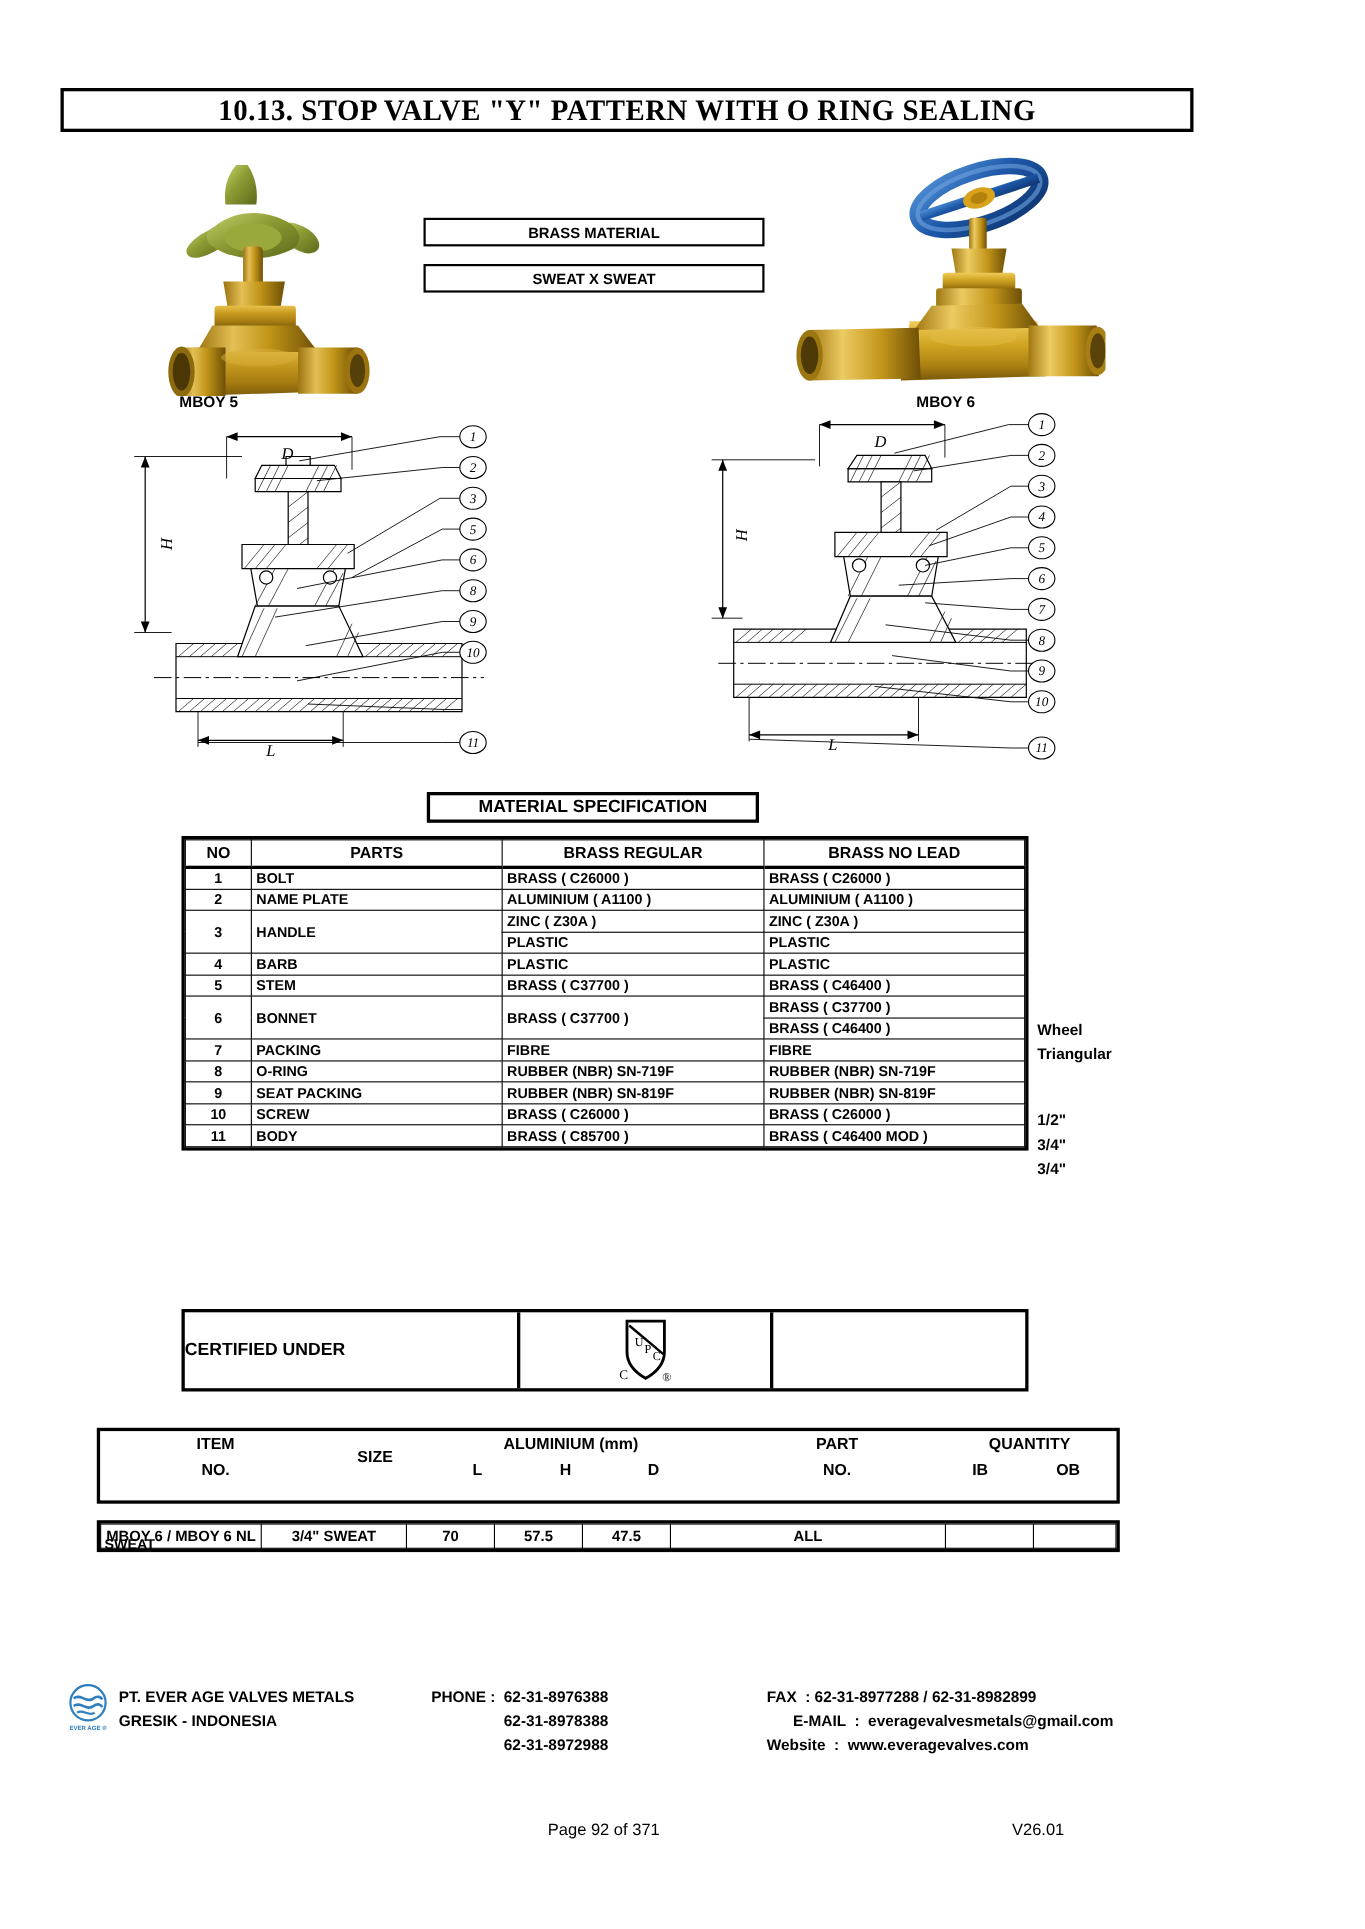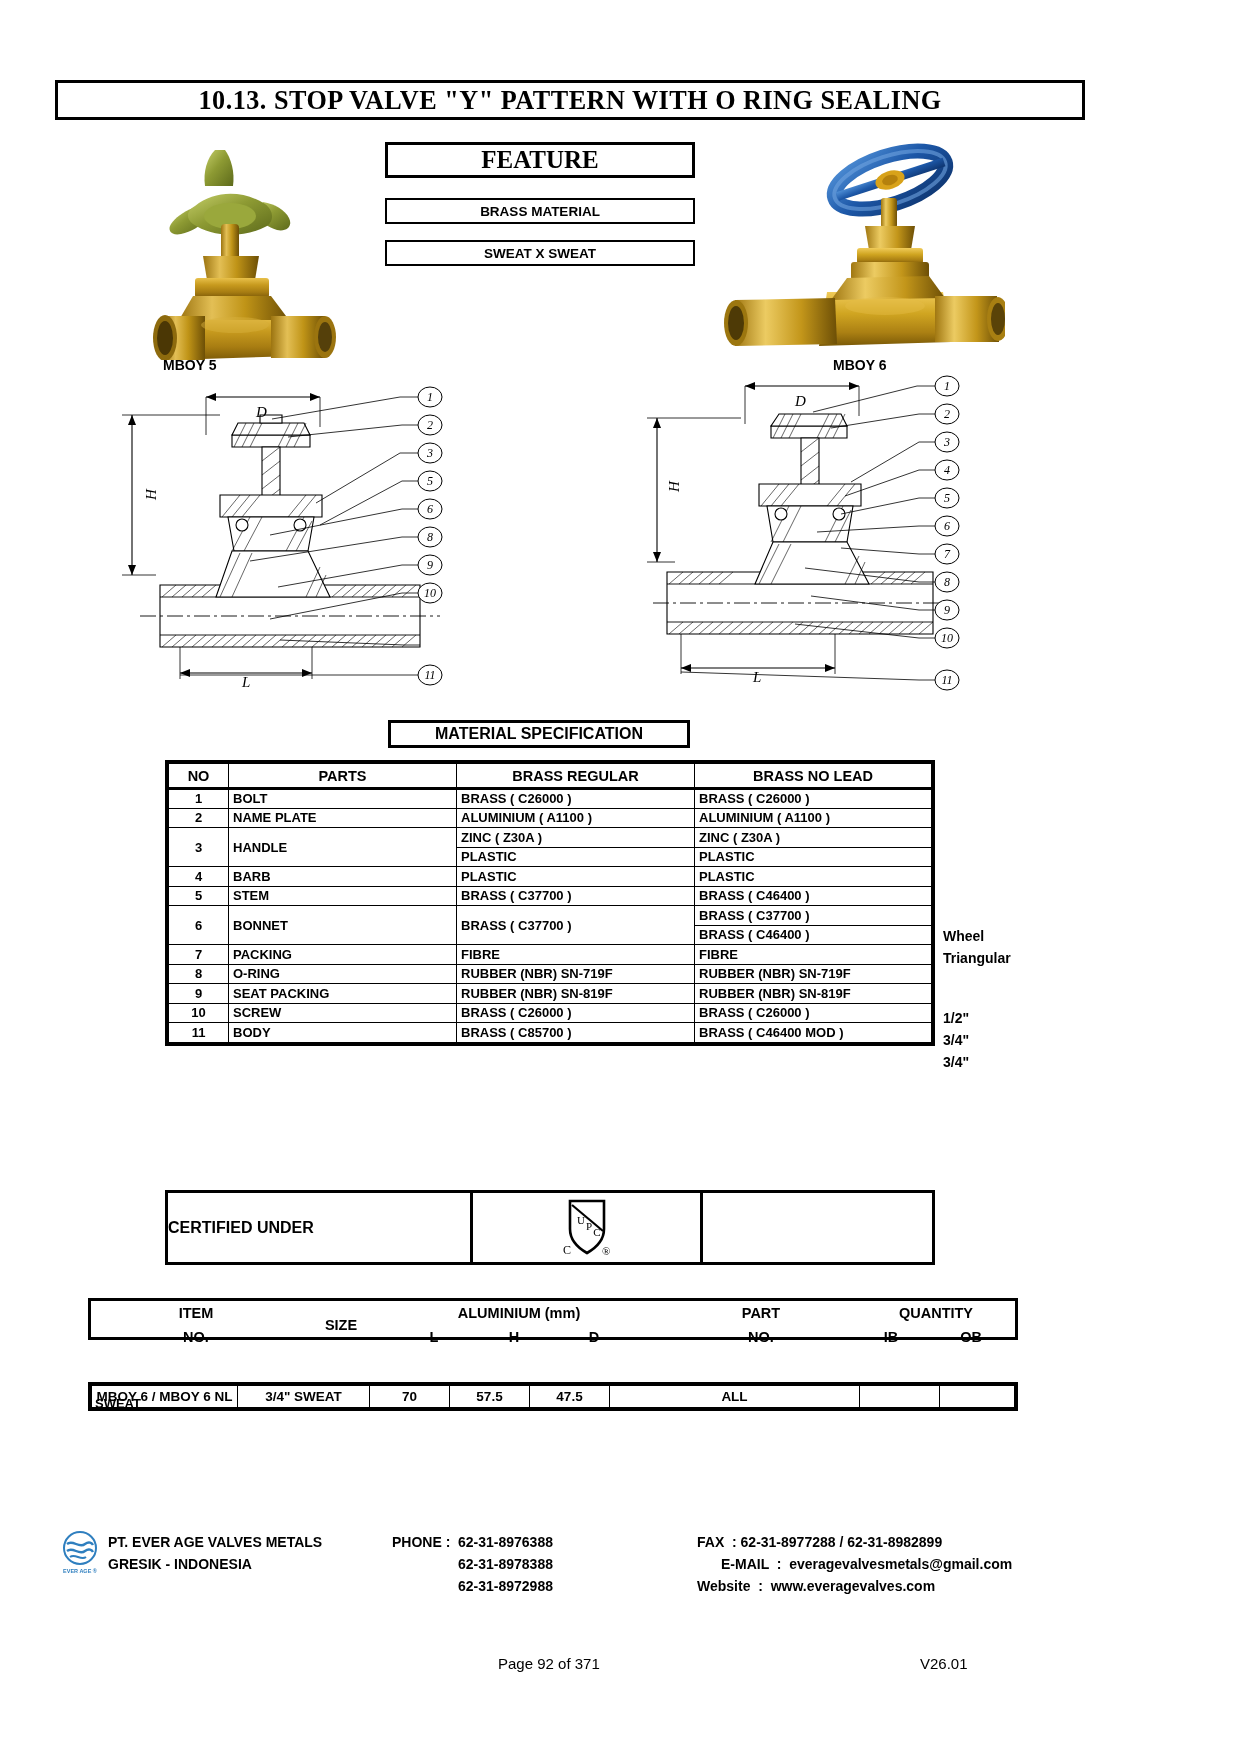--- a/index.html
+++ b/index.html
@@ -68,21 +68,21 @@
              border-right:3px solid #000;box-sizing:border-box;}
   .cert-left span{font-size:16px;font-weight:bold;}
   .cert-mid{width:230px;display:flex;align-items:center;justify-content:center;
             border-right:3px solid #000;box-sizing:border-box;}
   .cert-right{flex:1;display:flex;flex-direction:column;align-items:center;
               justify-content:center;gap:12px;}
   .cert-right div{font-size:15px;font-weight:bold;display:flex;align-items:center;gap:6px;}
 
   
   .dim-wrap{position:absolute;left:88px;top:1298px;width:930px;}
-  .dim-head{border:3px solid #000;box-sizing:border-box;height:42px;position:relative;}
+  .dim-head{border:3px solid #000;box-sizing:border-box;height:69px;position:relative;}
   .dim-head .cellbox{position:absolute;font-size:14.5px;font-weight:bold;text-align:center;}
   .sweat-label{position:absolute;left:95px;top:1396px;font-size:13px;font-weight:bold;}
   .dim-body{position:absolute;left:88px;top:1382px;width:930px;
             border:3px solid #000;box-sizing:border-box;}
   .dim-body table{width:100%;border-collapse:collapse;table-layout:fixed;}
   .dim-body td{border:1.5px solid #000;font-size:13.5px;font-weight:bold;
                text-align:center;height:22px;padding:0 2px;box-sizing:border-box;}
 
   
   .footer{position:absolute;left:0;top:1520px;width:1241px;}
@@ -91,23 +91,20 @@
 </style>
 </head>
 <body>
 
 <div class="page">
 
   <div class="title-bar">
     <span>10.13.  STOP VALVE "Y" PATTERN WITH O RING SEALING</span>
   </div>
 
-  <div class="feature-box">
-    <span>FEATURE</span>
-  </div>
   <div class="feature-sub" id="fsub0">
     <span>BRASS MATERIAL</span>
   </div>
   <div class="feature-sub" id="fsub1">
     <span>SWEAT X SWEAT</span>
   </div>
 
   <svg class="photo" style="left:75px;top:120px;" width="290" height="240" viewBox="0 0 290 240">
     <defs>
       <linearGradient id="brass1" x1="0" y1="0" x2="0" y2="1">

